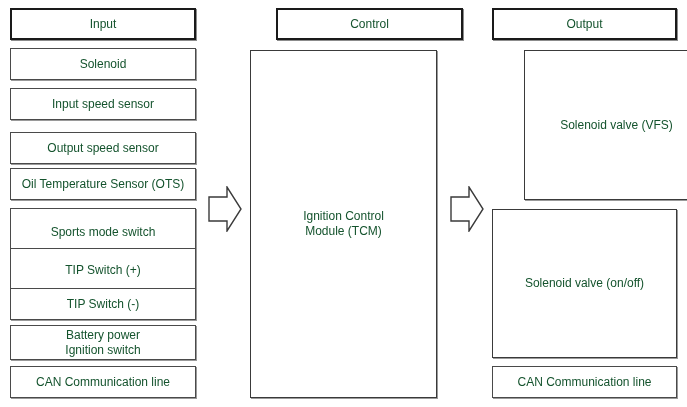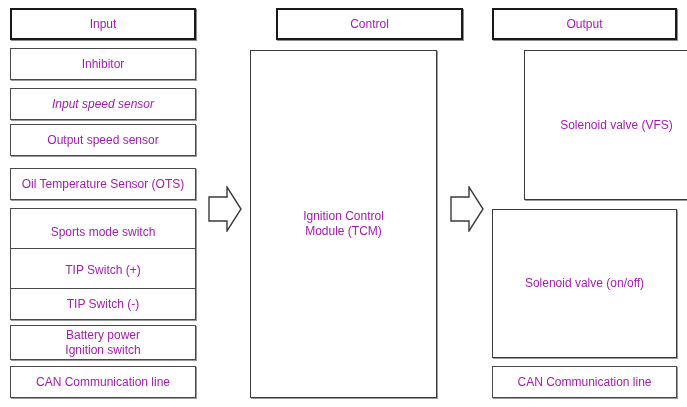--- a/index.html
+++ b/index.html
@@ -26,21 +26,21 @@
     position: absolute;
     box-sizing: border-box;
     background: #ffffff;
     border: 1px solid #4a4a4a;
     display: flex;
     align-items: center;
     justify-content: center;
     text-align: center;
     font-size: 12px;
     line-height: 15px;
-    color: #a21caf;
+    color: #14532d;
     
     box-shadow: 1px 1px 0 0 #9a9a9a;
   }
   .box.header {
     border: 2px solid #1a1a1a;
     box-shadow: 1px 1px 0 0 #8c8c8c;
   }
   .box.tall {
     border: 1px solid #3a3a3a;
   }
@@ -68,28 +68,28 @@
 </head>
 <body>
 
 <div id="diagram">
 
   <div class="box header col-input" style="top:8px;  height:32px;">
     <span class="label">Input</span>
   </div>
 
   <div class="box col-input" style="top:48px; height:32px;">
-    <span class="label">Inhibitor</span>
+    <span class="label">Solenoid</span>
   </div>
 
-  <div class="box col-input" style="top:88px; height:32px;font-style:italic;">
+  <div class="box col-input" style="top:88px; height:32px;">
     <span class="label">Input speed sensor</span>
   </div>
 
-  <div class="box col-input" style="top:124px; height:32px;">
+  <div class="box col-input" style="top:132px; height:32px;">
     <span class="label">Output speed sensor</span>
   </div>
 
   <div class="box col-input" style="top:168px; height:32px;">
     <span class="label">Oil Temperature Sensor (OTS)</span>
   </div>
 
   <div class="box col-input" style="top:208px; height:48px;">
     <span class="label">Sports mode switch</span>
   </div>

